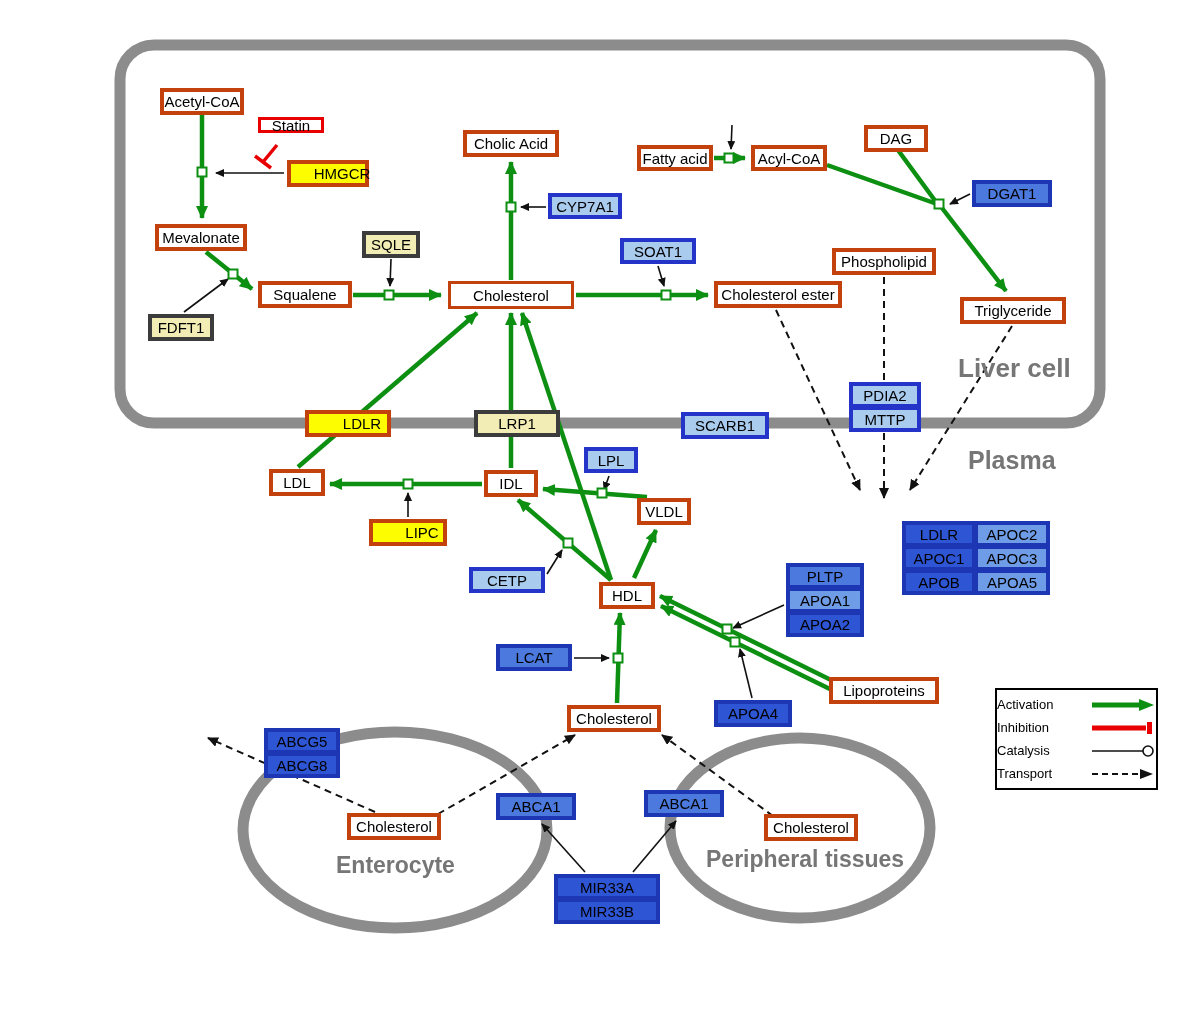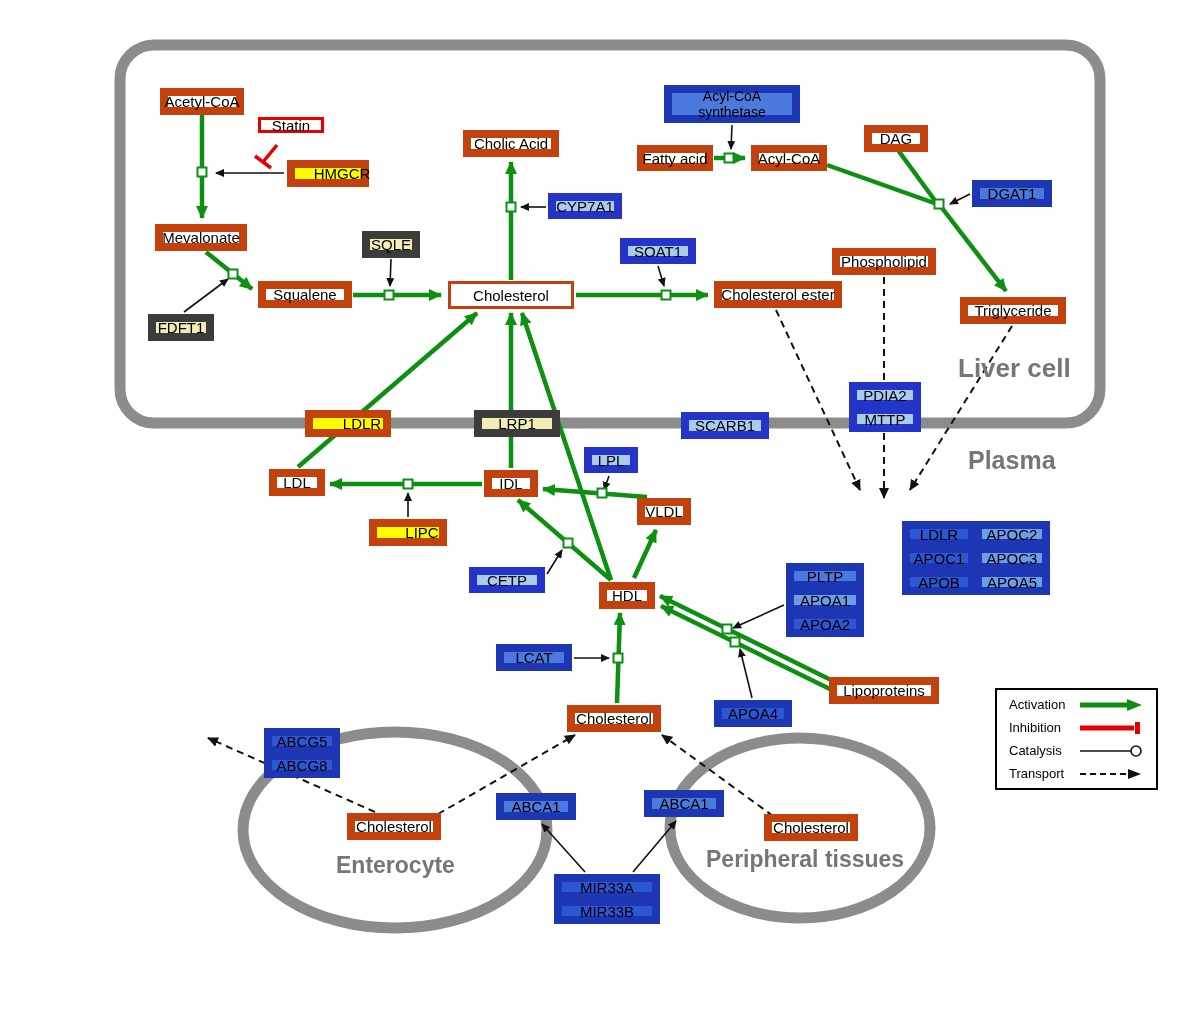--- a/index.html
+++ b/index.html
@@ -1,34 +1,34 @@
 <!DOCTYPE html>
 <html><head>
 <meta charset="utf-8">
 <style>
   html,body{margin:0;padding:0;background:#fff;}
   .stage{position:relative;width:1200px;height:1013px;background:#fff;overflow:hidden;
          font-family:"Liberation Sans",sans-serif;}
   svg.layer{position:absolute;left:0;top:0;z-index:1;}
   .node{position:absolute;z-index:2;display:flex;align-items:center;justify-content:center;
         box-sizing:border-box;font-size:15px;color:#000;background:#fff;
-        border:8px solid #c2410c;white-space:nowrap;cursor:pointer;}
+        border:4px solid #c2410c;white-space:nowrap;cursor:pointer;}
   .n-bold{border-width:3px;}
   .n-red{border-color:#e80000;border-width:3px;}
   .n-yellow{background:#fdfd00;padding-left:28px;}
   .n-pale{background:#f2edb4;border-color:#3c3c3c;}
   .n-lblue{background:#a9cbee;border-color:#2433c8;}
   .n-mblue{background:#4b79dd;border-color:#1d36b4;}
   .n-mlblue{background:#6f9ce6;border-color:#1d36b4;}
   .n-blue{background:#2e55d4;border-color:#1d36b4;}
   .wrap{white-space:normal;text-align:center;line-height:1.15;font-size:14px;}
   .region{position:absolute;z-index:2;font-weight:bold;color:#767676;}
   .legend{position:absolute;z-index:3;left:995px;top:688px;width:163px;height:102px;
           background:#fff;border:2px solid #000;box-sizing:border-box;
-          display:flex;flex-direction:column;justify-content:space-around;padding:3px 12px;}
+          display:flex;flex-direction:column;justify-content:space-around;padding:3px 0;}
   .legend .lrow{display:flex;align-items:center;justify-content:space-between;font-size:13px;color:#000;}
 </style>
 </head>
 <body>
 
 <div class="stage">
 
   <svg class="layer" width="1200" height="1013" viewBox="0 0 1200 1013">
     <defs>
       <marker id="ag" markerUnits="userSpaceOnUse" markerWidth="18" markerHeight="14" refX="12" refY="6" orient="auto">
@@ -124,21 +124,20 @@
   <div class="node n-yellow" style="left:287px;top:160px;width:82px;height:27px">HMGCR</div>
   <div class="node" style="left:155px;top:224px;width:92px;height:27px">Mevalonate</div>
   <div class="node n-pale" style="left:362px;top:231px;width:58px;height:27px">SQLE</div>
   <div class="node n-pale" style="left:148px;top:314px;width:66px;height:27px">FDFT1</div>
   <div class="node" style="left:258px;top:281px;width:94px;height:27px">Squalene</div>
   <div class="node n-bold" style="left:448px;top:281px;width:126px;height:28px">Cholesterol</div>
   <div class="node" style="left:463px;top:130px;width:96px;height:27px">Cholic Acid</div>
   <div class="node n-lblue" style="left:548px;top:193px;width:74px;height:26px">CYP7A1</div>
   <div class="node n-lblue" style="left:620px;top:238px;width:76px;height:26px">SOAT1</div>
   <div class="node" style="left:714px;top:281px;width:128px;height:27px">Cholesterol ester</div>
-  <div class="node n-mblue wrap" style="left:664px;top:85px;width:136px;height:38px">Acyl-CoA synthetase</div>
   <div class="node" style="left:637px;top:145px;width:76px;height:26px">Fatty acid</div>
   <div class="node" style="left:751px;top:145px;width:76px;height:26px">Acyl-CoA</div>
   <div class="node" style="left:864px;top:125px;width:64px;height:27px">DAG</div>
   <div class="node n-mblue" style="left:972px;top:180px;width:80px;height:27px">DGAT1</div>
   <div class="node" style="left:832px;top:248px;width:104px;height:27px">Phospholipid</div>
   <div class="node" style="left:960px;top:297px;width:106px;height:27px">Triglyceride</div>
   <div class="node n-lblue" style="left:849px;top:382px;width:72px;height:26px">PDIA2</div>
   <div class="node n-lblue" style="left:849px;top:406px;width:72px;height:26px">MTTP</div>
   <div class="node n-yellow" style="left:305px;top:410px;width:86px;height:27px">LDLR</div>
   <div class="node n-pale" style="left:474px;top:410px;width:86px;height:27px">LRP1</div>

